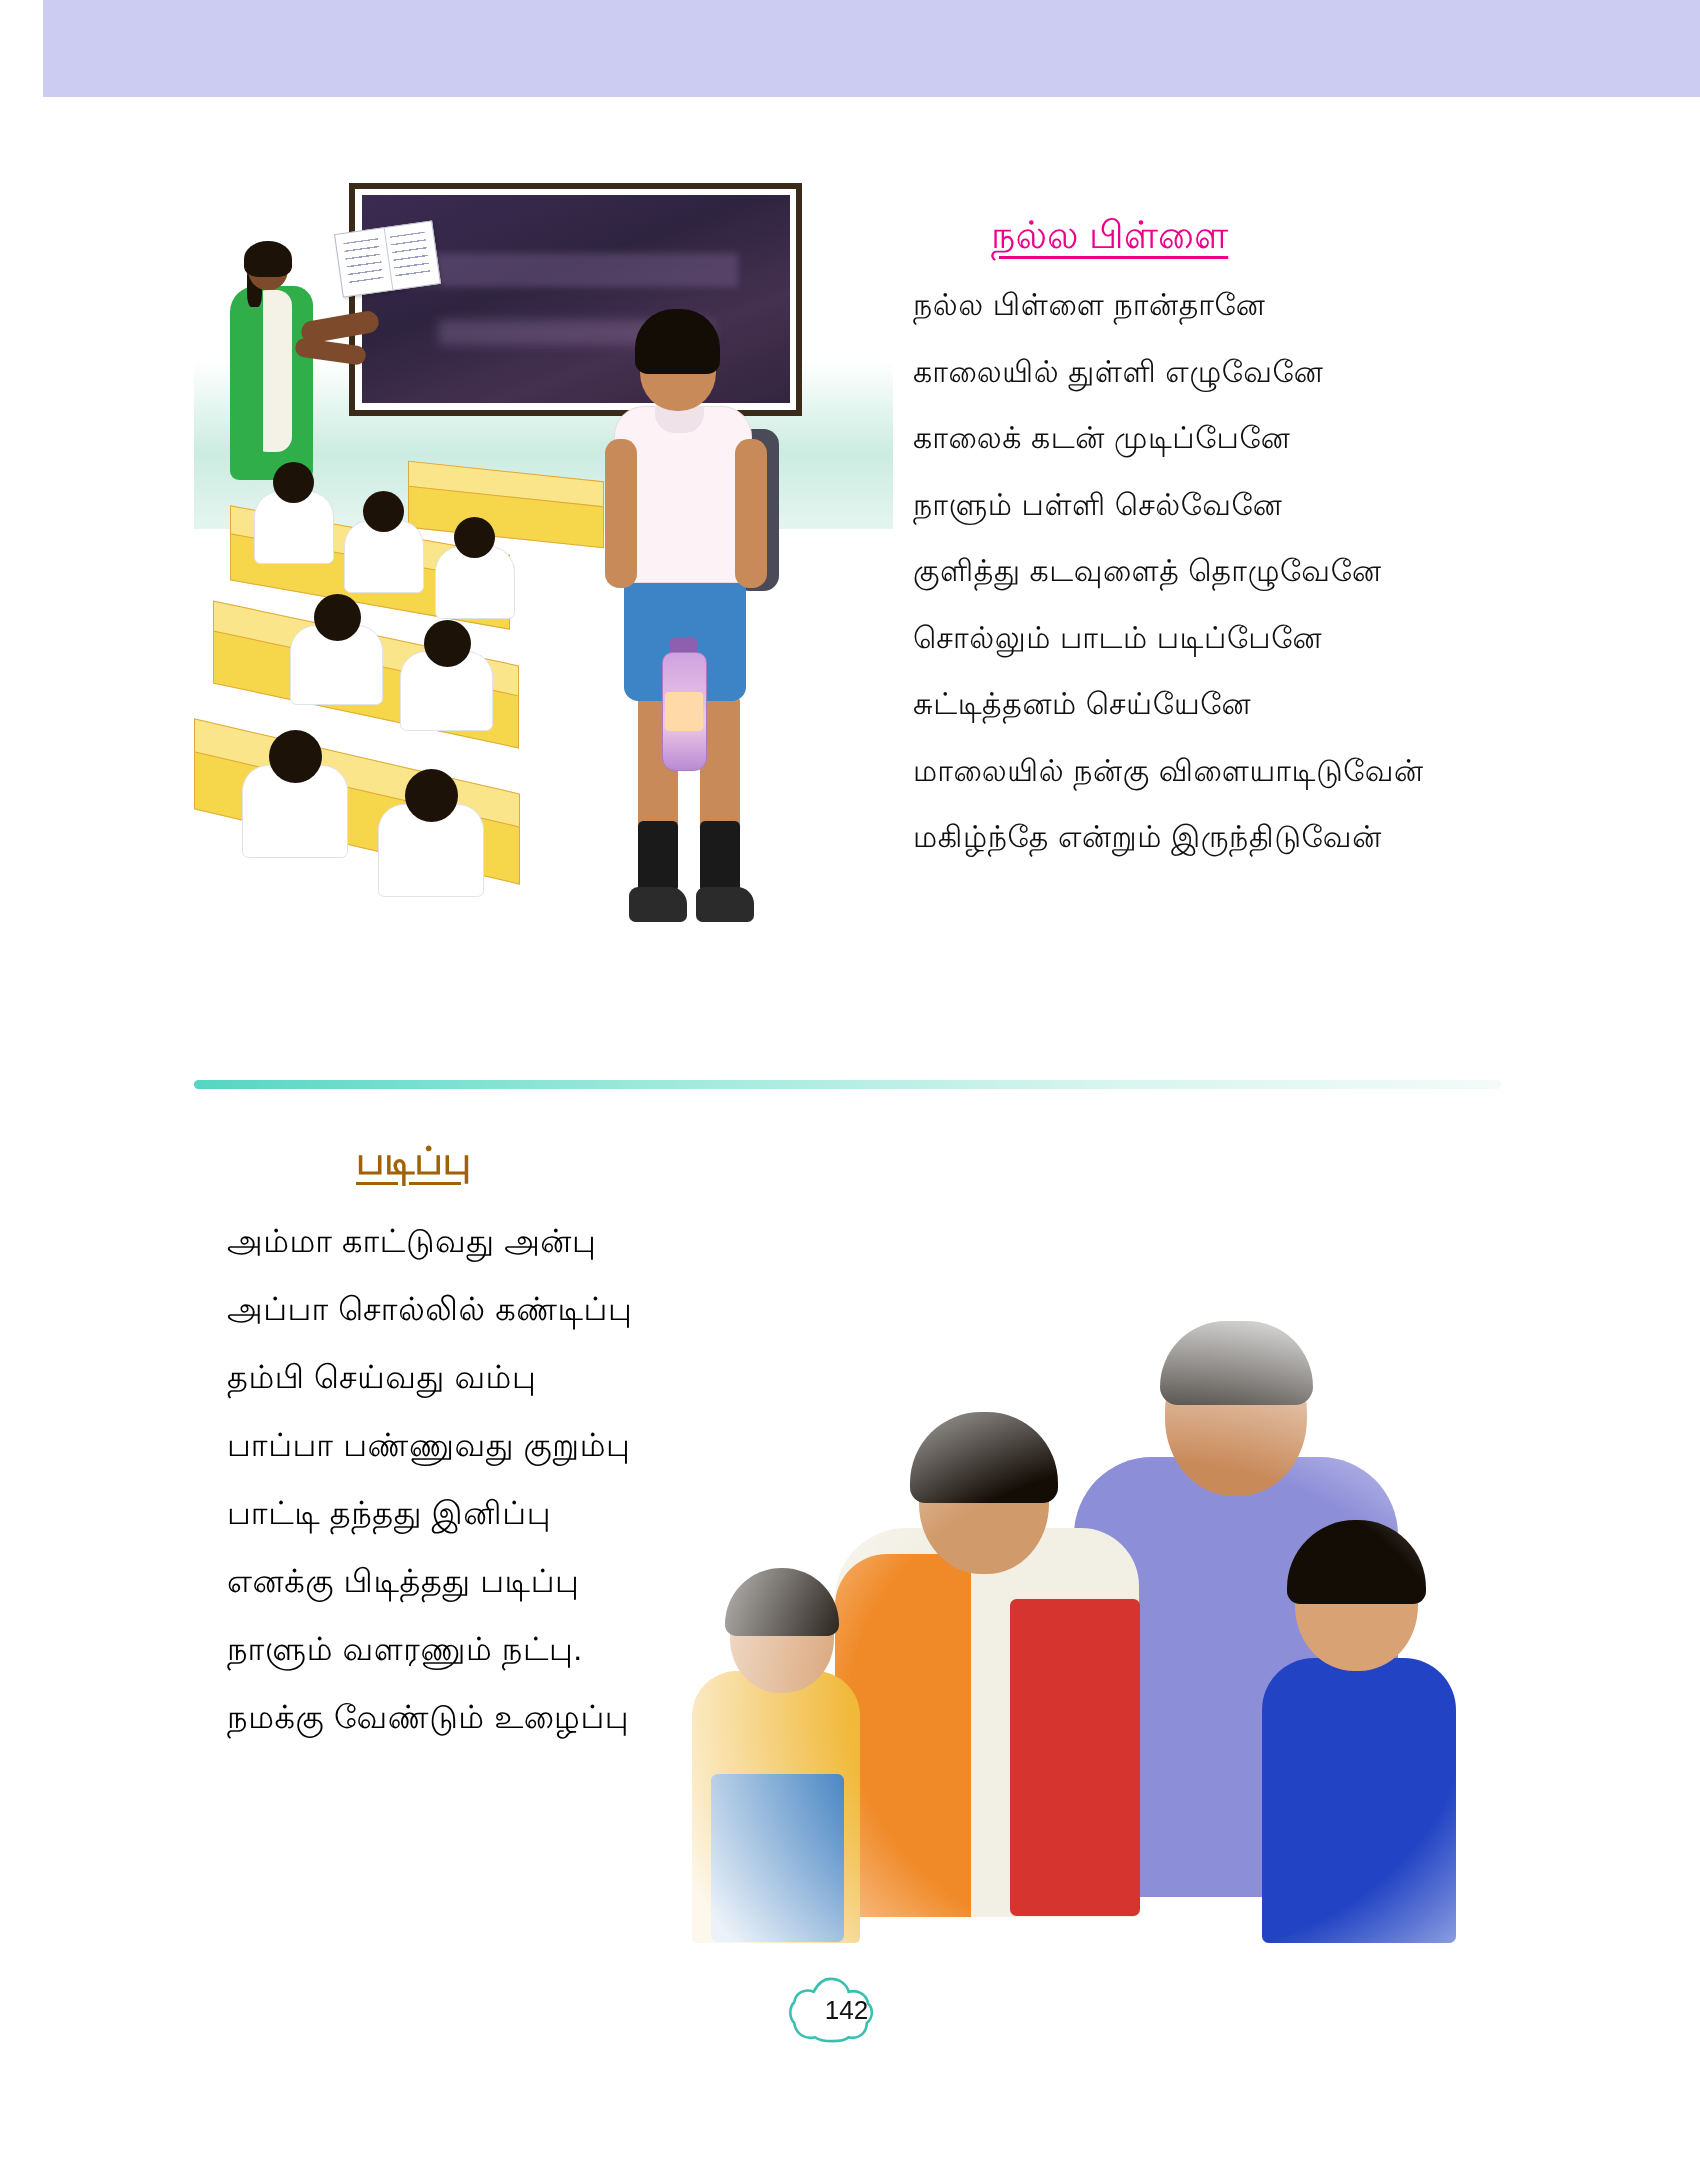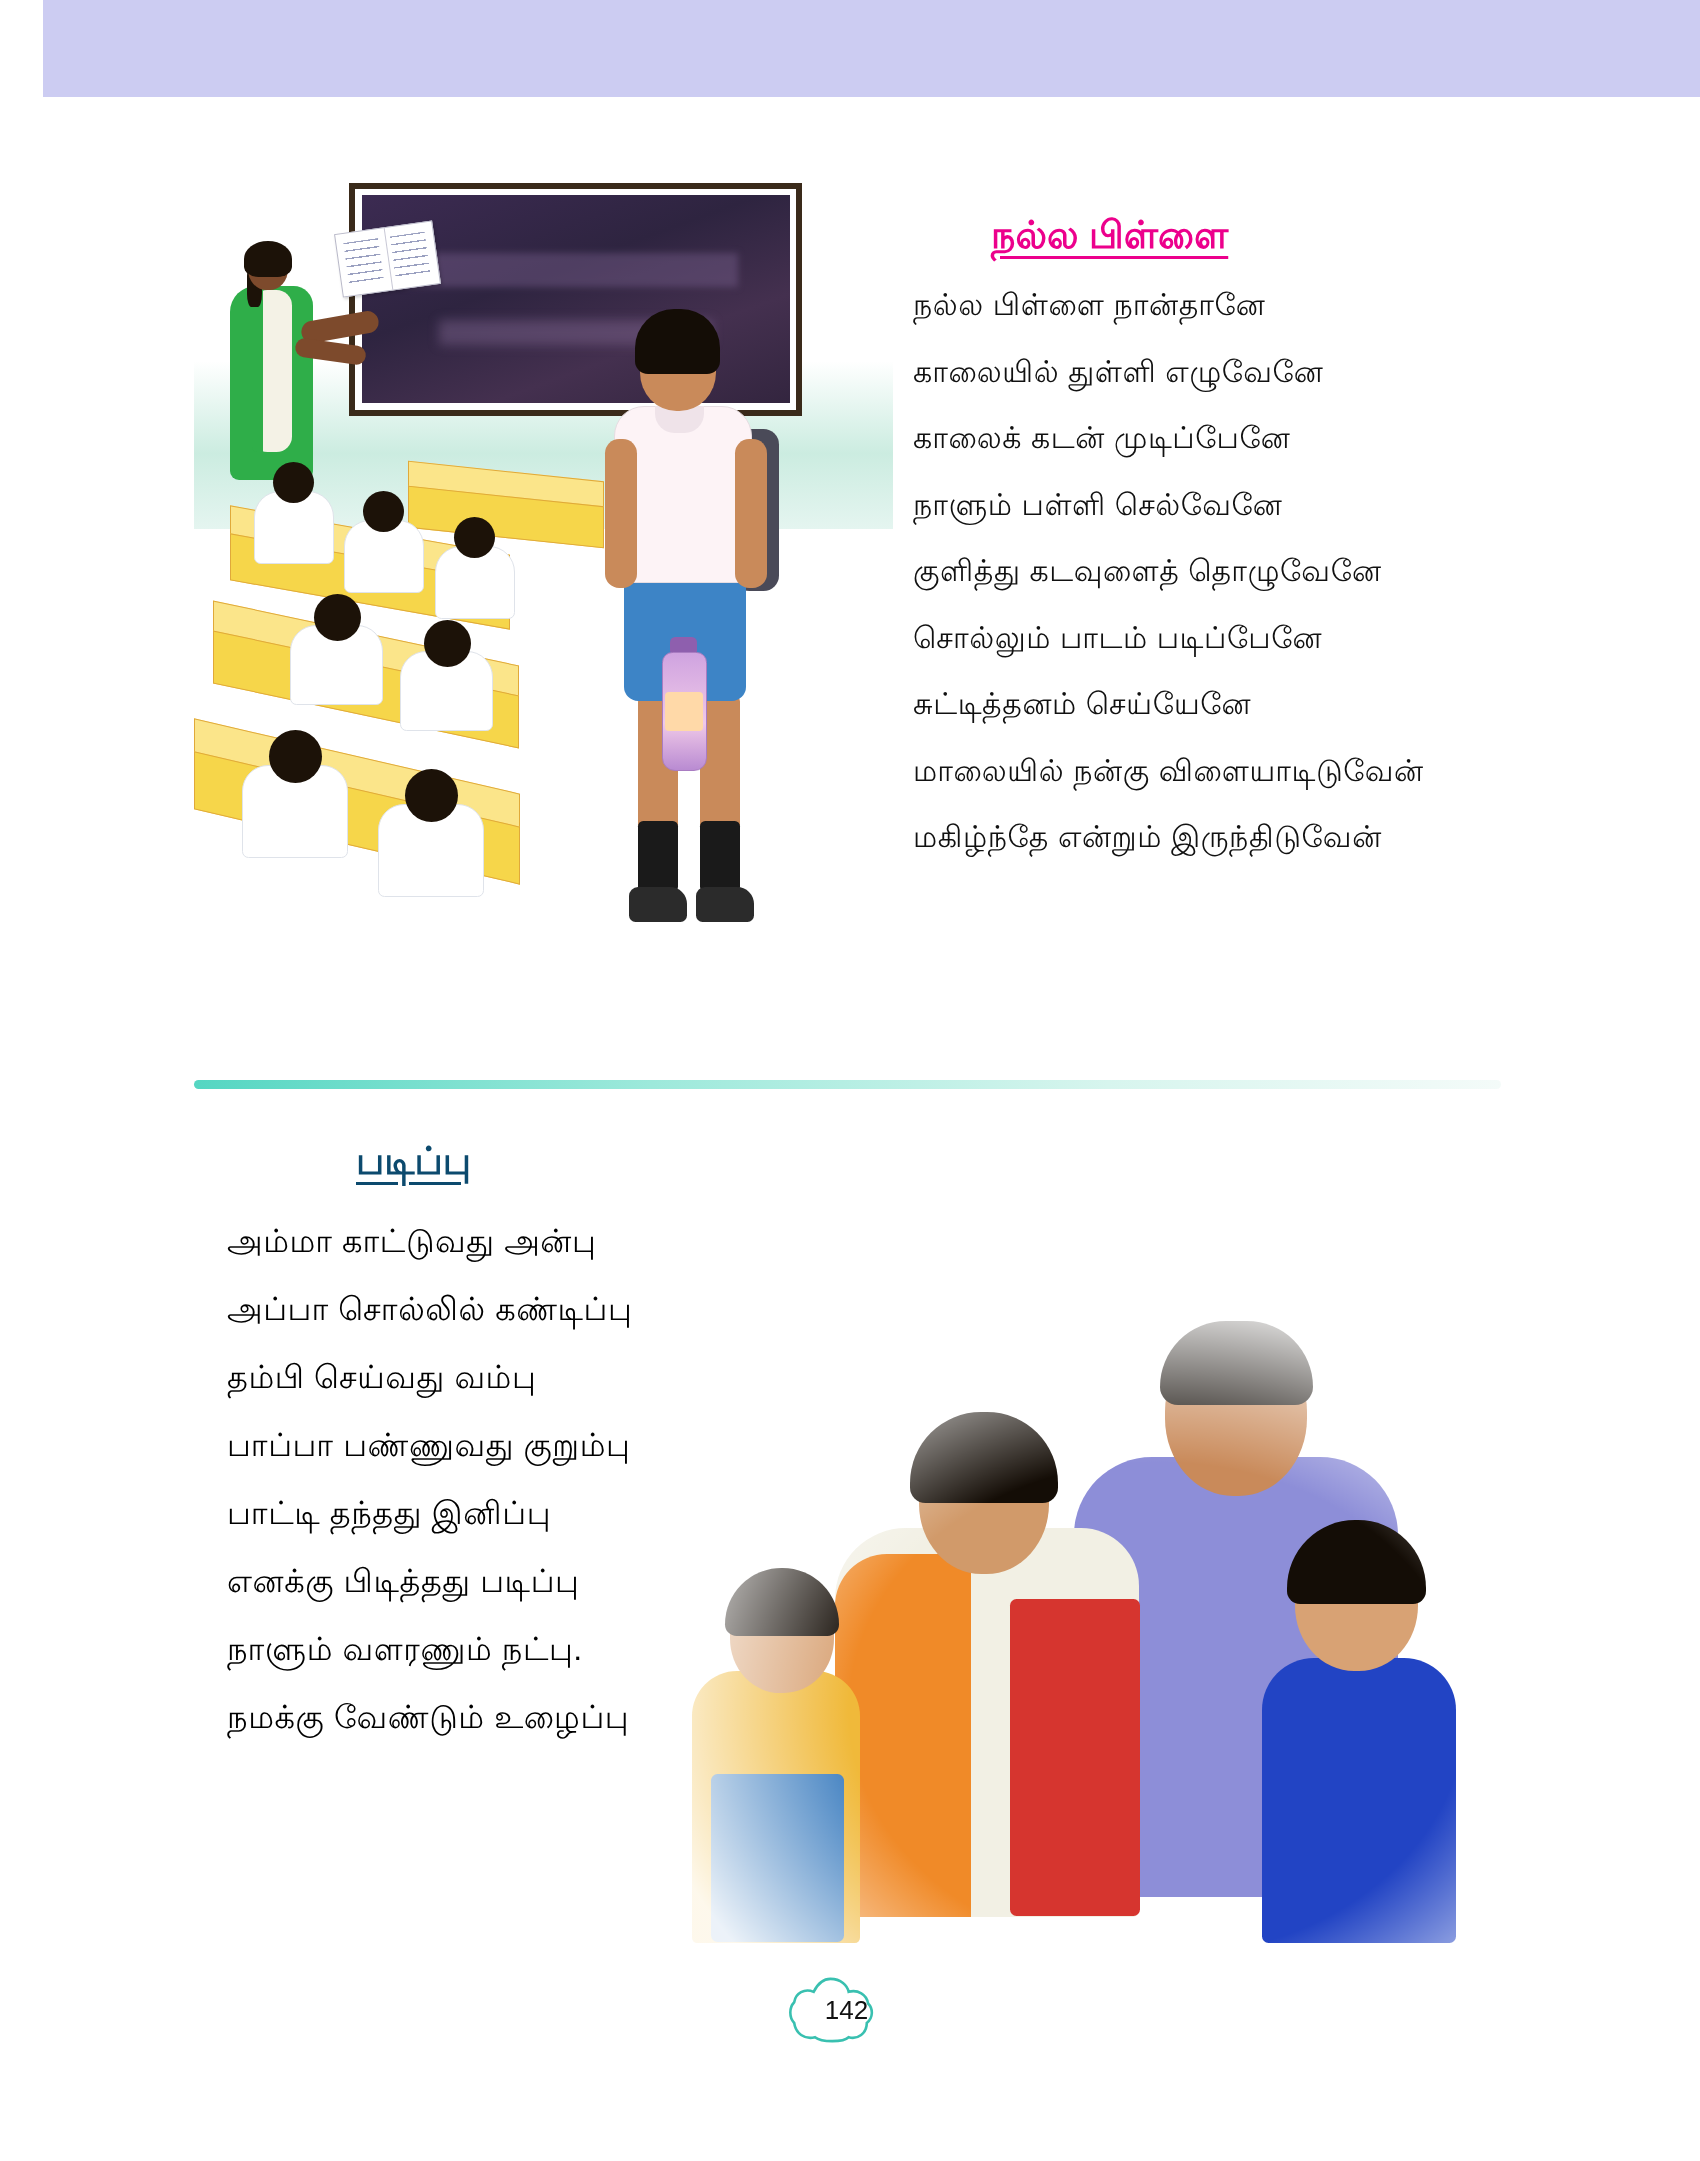--- a/index.html
+++ b/index.html
@@ -131,42 +131,42 @@
   
   .poem1 {
     position: absolute;
     left: 913px;
     top: 214px;
     width: 758px;
   }
   .poem1 .title {
     color: #ec008c;
     font-size: 38px;
-    font-weight: bold;
+    font-weight: normal;
     text-decoration: underline;
     text-underline-offset: 7.8px;
     margin: 0 0 26px 78px;
     white-space: nowrap;
   }
   .poem1 .line {
     font-size: 30px;
     color: #111111;
     margin: 0 0 28.5px 0;
     white-space: nowrap;
     letter-spacing: 0.6px;
   }
   
   .poem2 {
     position: absolute;
     left: 214px;
     top: 1140px;
     width: 842px;
   }
   .poem2 .title {
-    color: #0c4a6e;
+    color: #a16207;
     font-size: 38px;
     font-weight: bold;
     text-decoration: underline;
     text-underline-offset: 7.8px;
     margin: 0 0 35px 142px;
     white-space: nowrap;
   }
   .poem2 .line {
     font-size: 32px;
     color: #000000;

